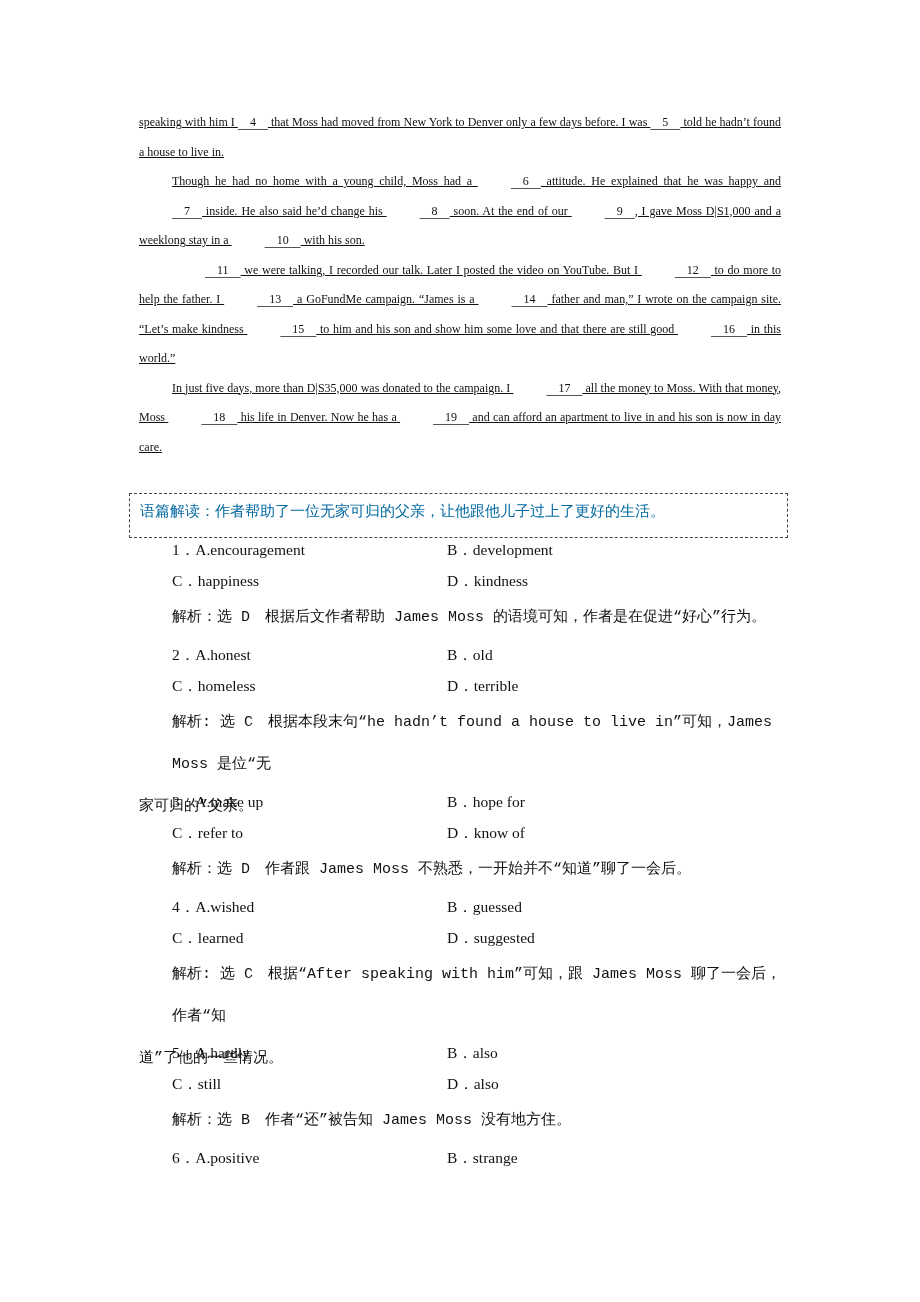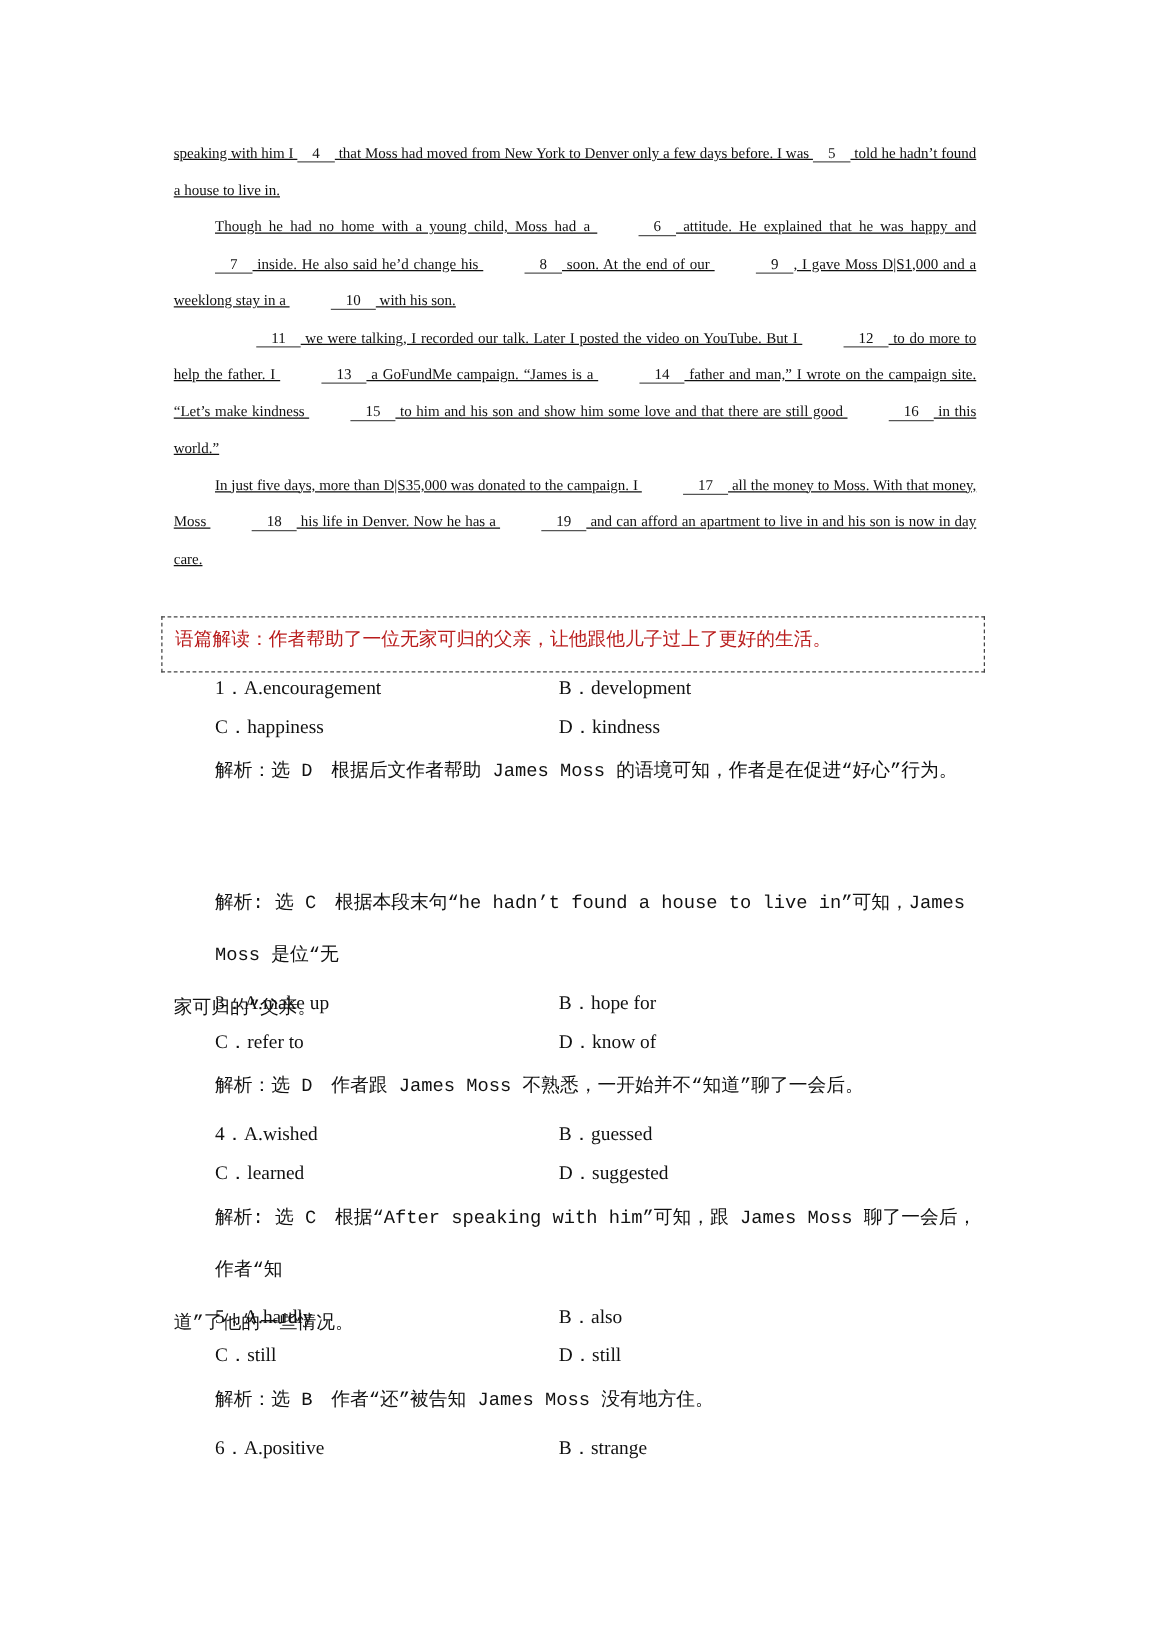--- a/index.html
+++ b/index.html
@@ -16,21 +16,21 @@
   .para.indent { text-indent: 33px; }
   .blank {
     display: inline-block; text-align: center;
     text-decoration: underline; text-decoration-color: #555;
     text-underline-offset: 3px; white-space: pre;
   }
   .summary-box {
     position: absolute; left: 129px; top: 493px; width: 659px; height: 45px;
     border: 1px dashed #444; box-sizing: border-box;
     font-family: "DejaVu Sans", sans-serif; font-size: 15px;
-    padding: 8px 0 0 10px; color: #b91c1c;
+    padding: 8px 0 0 10px; color: #0369a1;
   }
   .q-block { position: absolute; left: 172px; width: 610px; }
   .opt-row { position: relative; height: 31px; font-size: 15.5px; text-align: right; }
   .opt-row .left { position: absolute; left: 0; top: 0; }
   .opt-row .right { position: absolute; left: 275px; top: 0; }
   .expl {
     position: absolute; left: 139px; width: 645px;
     font-size: 15.5px; line-height: 42px;
   }
   .expl .first { padding-left: 33px; }
@@ -58,20 +58,28 @@
   <div class="opt-row">
       <span class="left">C．happiness</span>
       <span class="right">D．kindness</span>
     </div>
 </div>
 <div class="expl" style="top:597px">
   <div class="first cn">解析：选 D　根据后文作者帮助 James Moss 的语境可知，作者是在促进“好心”行为。</div>
 </div>
 
 <div class="q-block" style="top:645px">
+  <div class="opt-row">
+      <span class="left"><span>2</span>．<span>A.honest</span></span>
+      <span class="right">B．old</span>
+    </div>
+  <div class="opt-row">
+      <span class="left">C．homeless</span>
+      <span class="right">D．terrible</span>
+    </div>
 </div>
 <div class="expl" style="top:702px">
   <div class="first cn">解析: 选 C　根据本段末句“he hadn’t found a house to live in”可知，James Moss 是位“无</div>
   <div class="cn">家可归的”父亲。</div>
 </div>
 
 <div class="q-block" style="top:792px">
   <div class="opt-row">
       <span class="left"><span>3</span>．<span>A.make up</span></span>
       <span class="right">B．hope for</span>
@@ -100,21 +108,21 @@
   <div class="cn">道”了他的一些情况。</div>
 </div>
 
 <div class="q-block" style="top:1043px">
   <div class="opt-row">
       <span class="left"><span>5</span>．<span>A.hardly</span></span>
       <span class="right">B．also</span>
     </div>
   <div class="opt-row">
       <span class="left">C．still</span>
-      <span class="right">D．still</span>
+      <span class="right">D．also</span>
     </div>
 </div>
 <div class="expl" style="top:1100px">
   <div class="first cn">解析：选 B　作者“还”被告知 James Moss 没有地方住。</div>
 </div>
 
 <div class="q-block" style="top:1148px">
   <div class="opt-row">
       <span class="left"><span>6</span>．<span>A.positive</span></span>
       <span class="right">B．strange</span>

